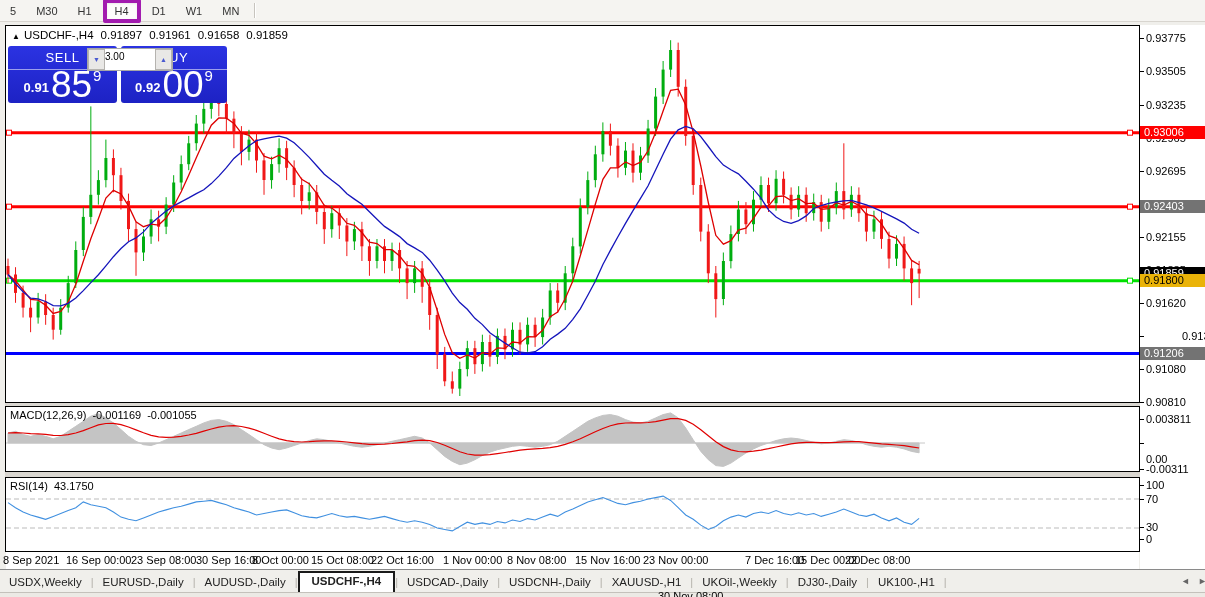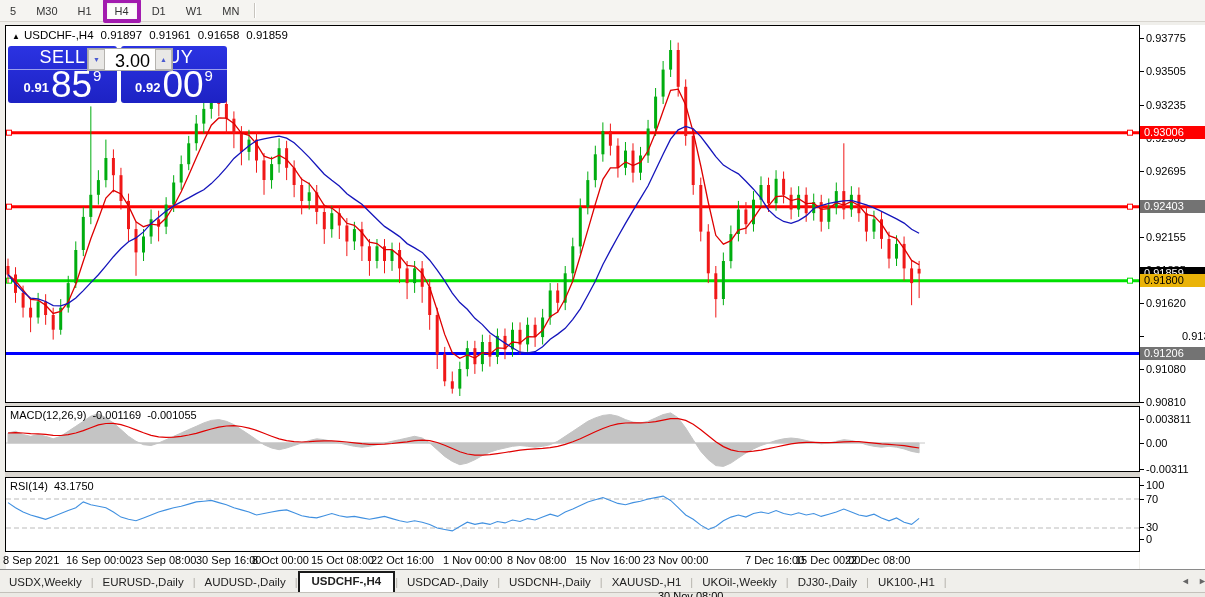--- a/index.html
+++ b/index.html
@@ -30,31 +30,31 @@
   .linelabel{position:absolute;left:1140px;width:62px;height:13px;font-size:11px;line-height:13px;
              padding-left:4px;z-index:9;white-space:nowrap;}
   .datelabel{position:absolute;top:554px;font-size:11px;color:#000;z-index:8;white-space:nowrap;}
   
   #tradepanel{left:8px;top:46px;width:219px;height:57px;z-index:10;}
   .tcard{position:absolute;top:0;height:57px;background:linear-gradient(#2b33e2,#1d22c4);border-radius:3px;}
   #sellcard{left:0;width:109px;}
   #buycard{left:113px;width:106px;}
   .tbtnrow{position:absolute;left:0;right:0;top:0;height:23px;border-bottom:1px solid rgba(255,255,255,.55);
            display:flex;align-items:center;justify-content:center;}
-  .tbtn{color:#fff;font-size:18px;letter-spacing:.5px;}
+  .tbtn{color:#fff;font-size:13px;letter-spacing:.5px;}
   .tprice{position:absolute;left:0;right:0;top:24px;bottom:0;display:flex;align-items:flex-end;
           justify-content:center;color:#fff;padding-bottom:3px;}
   .psmall{font-size:13px;font-weight:bold;margin-bottom:5px;}
   .pbig{font-size:37px;line-height:30px;margin-left:2px;}
   .psup{font-size:15px;margin-left:1px;margin-bottom:16px;}
   #spinner{position:absolute;left:79px;top:2px;width:84px;height:21px;background:#fff;
            border:1px solid #a7a7a7;display:flex;z-index:11;}
   .spinbtn{width:15px;background:#e9e8e6;border:1px solid #b5b3af;font-size:7px;color:#4a5ad0;
            display:flex;align-items:center;justify-content:center;}
-  #spinval{flex:1;font-size:18px;color:#000;text-align:right;padding:2px 5px 0 0;}
+  #spinval{flex:1;font-size:10px;color:#000;text-align:left;padding:2px 5px 0 0;}
   
   #tabbar{left:0;top:570px;width:956px;height:22px;background:#f0efeb;display:flex;align-items:flex-end;z-index:4;}
   .tab{font-size:11.5px;color:#222;padding:3px 9px 4px 9px;white-space:nowrap;}
   .tab.active{background:#fff;border:2px solid #1a1a1a;border-bottom:none;font-weight:bold;
               padding:2px 12px 5px 12px;}
   .tabsep{color:#b3b0aa;font-size:11px;padding-bottom:4px;}
   .tabnav{position:absolute;top:576px;font-size:9px;color:#666;z-index:6;}
   #bottomstrip{left:0;top:592px;width:1205px;height:5px;background:#eceae5;border-top:1px solid #c4c1bb;z-index:3;}
 </style>
 </head>
@@ -377,21 +377,21 @@
     <div class="ticklabel" style="top: 296.762px;">0.91620</div>
     <div class="tickdash" style="top: 335.891px;"></div>
     <div class="ticklabel" style="top: 329.891px; padding-left: 36px;">0.91350</div>
     <div class="tickdash" style="top: 369.02px;"></div>
     <div class="ticklabel" style="top: 363.02px;">0.91080</div>
     <div class="tickdash" style="top: 402.149px;"></div>
     <div class="ticklabel" style="top: 396.149px;">0.90810</div>
     <div class="tickdash" style="top: 419px;"></div>
     <div class="ticklabel" style="top: 413px;">0.003811</div>
     <div class="tickdash" style="top: 443px;"></div>
-    <div class="ticklabel" style="top: 437px;">0.00</div>
+    <div class="ticklabel" style="top: 453px;">0.00</div>
     <div class="tickdash" style="top: 469px;"></div>
     <div class="ticklabel" style="top: 463px;">-0.00311</div>
     <div class="tickdash" style="top: 485px;"></div>
     <div class="ticklabel" style="top: 479px;">100</div>
     <div class="tickdash" style="top: 499px;"></div>
     <div class="ticklabel" style="top: 493px;">70</div>
     <div class="tickdash" style="top: 527px;"></div>
     <div class="ticklabel" style="top: 521px;">30</div>
     <div class="tickdash" style="top: 539px;"></div>
     <div class="ticklabel" style="top: 533px;">0</div>

